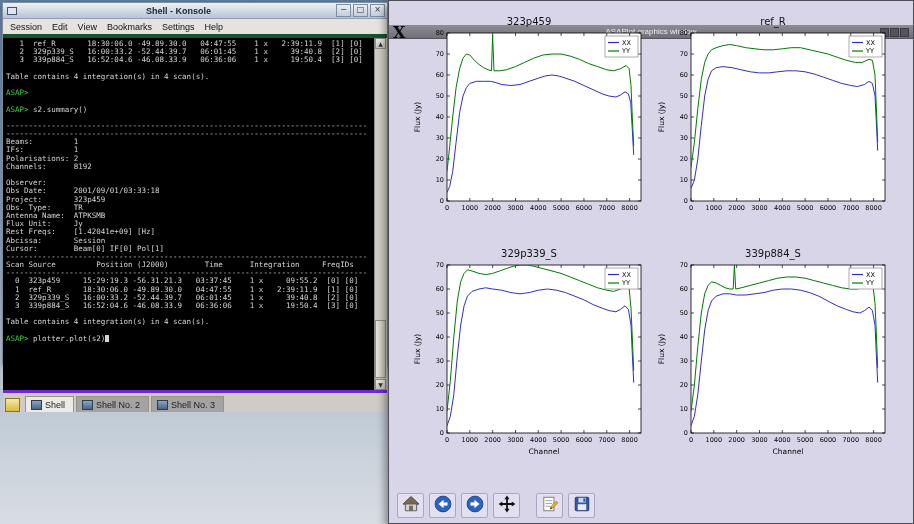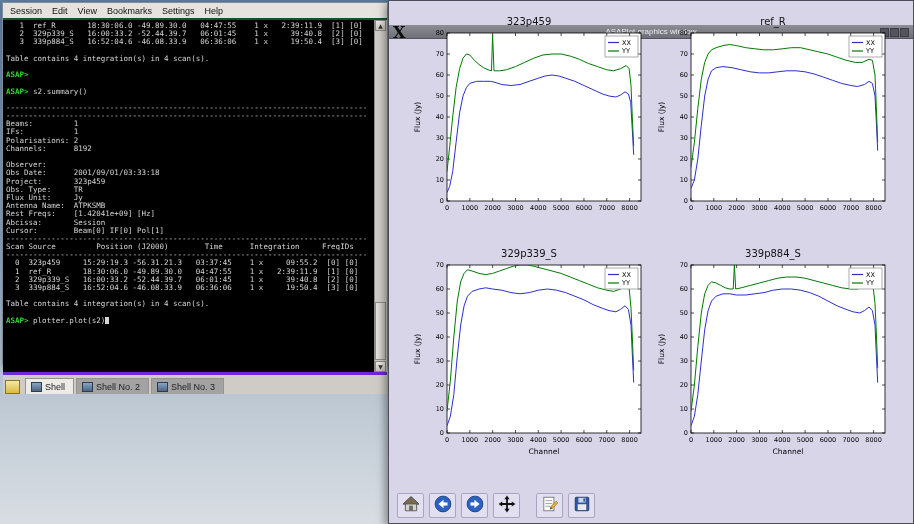--- a/index.html
+++ b/index.html
@@ -10,28 +10,28 @@
   }
   
   .window-terminal{position:absolute;left:2px;top:2px;width:384px;height:360px;
     background:#d6d2ce;border:1px solid #7e8da0;box-shadow:2px 3px 6px rgba(0,0,0,.45);}
   .t-titlebar{height:15px;background:linear-gradient(#eef2f7,#b7c4d6);display:flex;align-items:center;
     border-bottom:1px solid #92a0b2;}
   .t-appicon{width:10px;height:8px;margin:0 4px;background:#dfe6ee;border:1px solid #44536a;box-sizing:border-box;}
   .t-title{flex:1;text-align:center;font:bold 9px "Liberation Sans",sans-serif;color:#1c2430;}
   .wbtn{width:13px;height:11px;margin-right:2px;background:linear-gradient(#e9edf2,#c3cdda);
     border:1px solid #7e8da0;font:8px/9px "DejaVu Sans",sans-serif;text-align:center;color:#2a3442;}
-  .menubar{height:15px;background:#e6e3df;border-bottom:2px solid #14532d;display:flex;align-items:center;
+  .menubar{height:15px;background:#e6e3df;border-bottom:4px solid #14532d;display:flex;align-items:center;
     font:9px "Liberation Sans",sans-serif;color:#111;padding-left:2px;}
   .menu-item{padding:1px 5px;}
   .term-wrap{position:relative;height:352px;background:#000;}
   .term-text{position:absolute;left:0;top:0;right:12px;bottom:0;background:#000;overflow:hidden;
     padding:2px 0 0 3px;font:7.5px/8.2px "DejaVu Sans Mono",monospace;}
   .tline{white-space:pre;height:8.2px;color:#d6d6d6;}
-  .prompt{color:#35d435;font-weight:bold;margin-top:29px;}
+  .prompt{color:#35d435;font-weight:normal;margin-top:29px;}
   .cursorblock{display:inline-block;width:4px;height:7px;background:#d6d6d6;vertical-align:-1px;}
   .scrollbar{position:absolute;right:0;top:0;bottom:0;width:12px;background:#cfcbc6;border-left:1px solid #8f8b85;}
   .sb-btn{position:absolute;left:0;width:11px;height:11px;background:linear-gradient(#ece9e5,#c6c2bc);
     border:1px solid #8f8b85;box-sizing:border-box;font:6px/9px "DejaVu Sans",sans-serif;text-align:center;color:#333;}
   .sb-up{top:0;} .sb-down{bottom:0;}
   .sb-thumb{position:absolute;left:0;width:11px;height:58px;bottom:12px;background:linear-gradient(90deg,#e8e5e1,#c2beb8);
     border:1px solid #8f8b85;box-sizing:border-box;}
   .tabbar{height:18px;background:#cfcbc6;border-top:3px solid #6d28d9;display:flex;align-items:flex-end;
     padding:1px 2px 0 2px;gap:2px;}
   .newtab-btn{width:15px;height:14px;background:linear-gradient(#f5e9a8,#d9b93f);border:1px solid #8a7420;
@@ -54,20 +54,27 @@
   svg.plot{display:block;}
   .ptoolbar{position:absolute;left:8px;bottom:5px;display:flex;gap:5px;align-items:center;}
   .tool-btn{width:27px;height:25px;background:#e2dff0;border:1px solid #aaa5c4;border-radius:2px;
     display:flex;align-items:center;justify-content:center;padding:0;}
   .tool-gap{width:6px;}
 </style>
 </head>
 <body>
 
 <div class="window-terminal">
+  <div class="t-titlebar">
+    <span class="t-appicon"></span>
+    <span class="t-title">Shell - Konsole</span>
+    <span class="wbtn">−</span>
+    <span class="wbtn">□</span>
+    <span class="wbtn">×</span>
+  </div>
   <div class="menubar" id="menu-bar">
       <span class="menu-item">Session</span>
       <span class="menu-item">Edit</span>
       <span class="menu-item">View</span>
       <span class="menu-item">Bookmarks</span>
       <span class="menu-item">Settings</span>
       <span class="menu-item">Help</span>
     </div>
   <div class="term-wrap">
     <div class="term-text" id="terminal-output">
@@ -85,22 +92,22 @@
         <div class="tline"><span>--------------------------------------------------------------------------------</span></div>
         <div class="tline"><span>Beams:         1</span></div>
         <div class="tline"><span>IFs:           1</span></div>
         <div class="tline"><span>Polarisations: 2</span></div>
         <div class="tline"><span>Channels:      8192</span></div>
         <div class="tline"><span>&nbsp;</span></div>
         <div class="tline"><span>Observer:</span></div>
         <div class="tline"><span>Obs Date:      2001/09/01/03:33:18</span></div>
         <div class="tline"><span>Project:       323p459</span></div>
         <div class="tline"><span>Obs. Type:     TR</span></div>
+        <div class="tline"><span>Antenna Name:  ATPKSMB</span></div>
         <div class="tline"><span>Flux Unit:     Jy</span></div>
-        <div class="tline"><span>Antenna Name:  ATPKSMB</span></div>
         <div class="tline"><span>Rest Freqs:    [1.42041e+09] [Hz]</span></div>
         <div class="tline"><span>Abcissa:       Session</span></div>
         <div class="tline"><span>Cursor:        Beam[0] IF[0] Pol[1]</span></div>
         <div class="tline"><span>--------------------------------------------------------------------------------</span></div>
         <div class="tline"><span>Scan Source         Position (J2000)        Time      Integration     FreqIDs</span></div>
         <div class="tline"><span>--------------------------------------------------------------------------------</span></div>
         <div class="tline"><span>  0  323p459     15:29:19.3 -56.31.21.3   03:37:45    1 x     09:55.2  [0] [0]</span></div>
         <div class="tline"><span>  1  ref_R       18:30:06.0 -49.89.30.0   04:47:55    1 x   2:39:11.9  [1] [0]</span></div>
         <div class="tline"><span>  2  329p339_S   16:00:33.2 -52.44.39.7   06:01:45    1 x     39:40.8  [2] [0]</span></div>
         <div class="tline"><span>  3  339p884_S   16:52:04.6 -46.08.33.9   06:36:06    1 x     19:50.4  [3] [0]</span></div>

